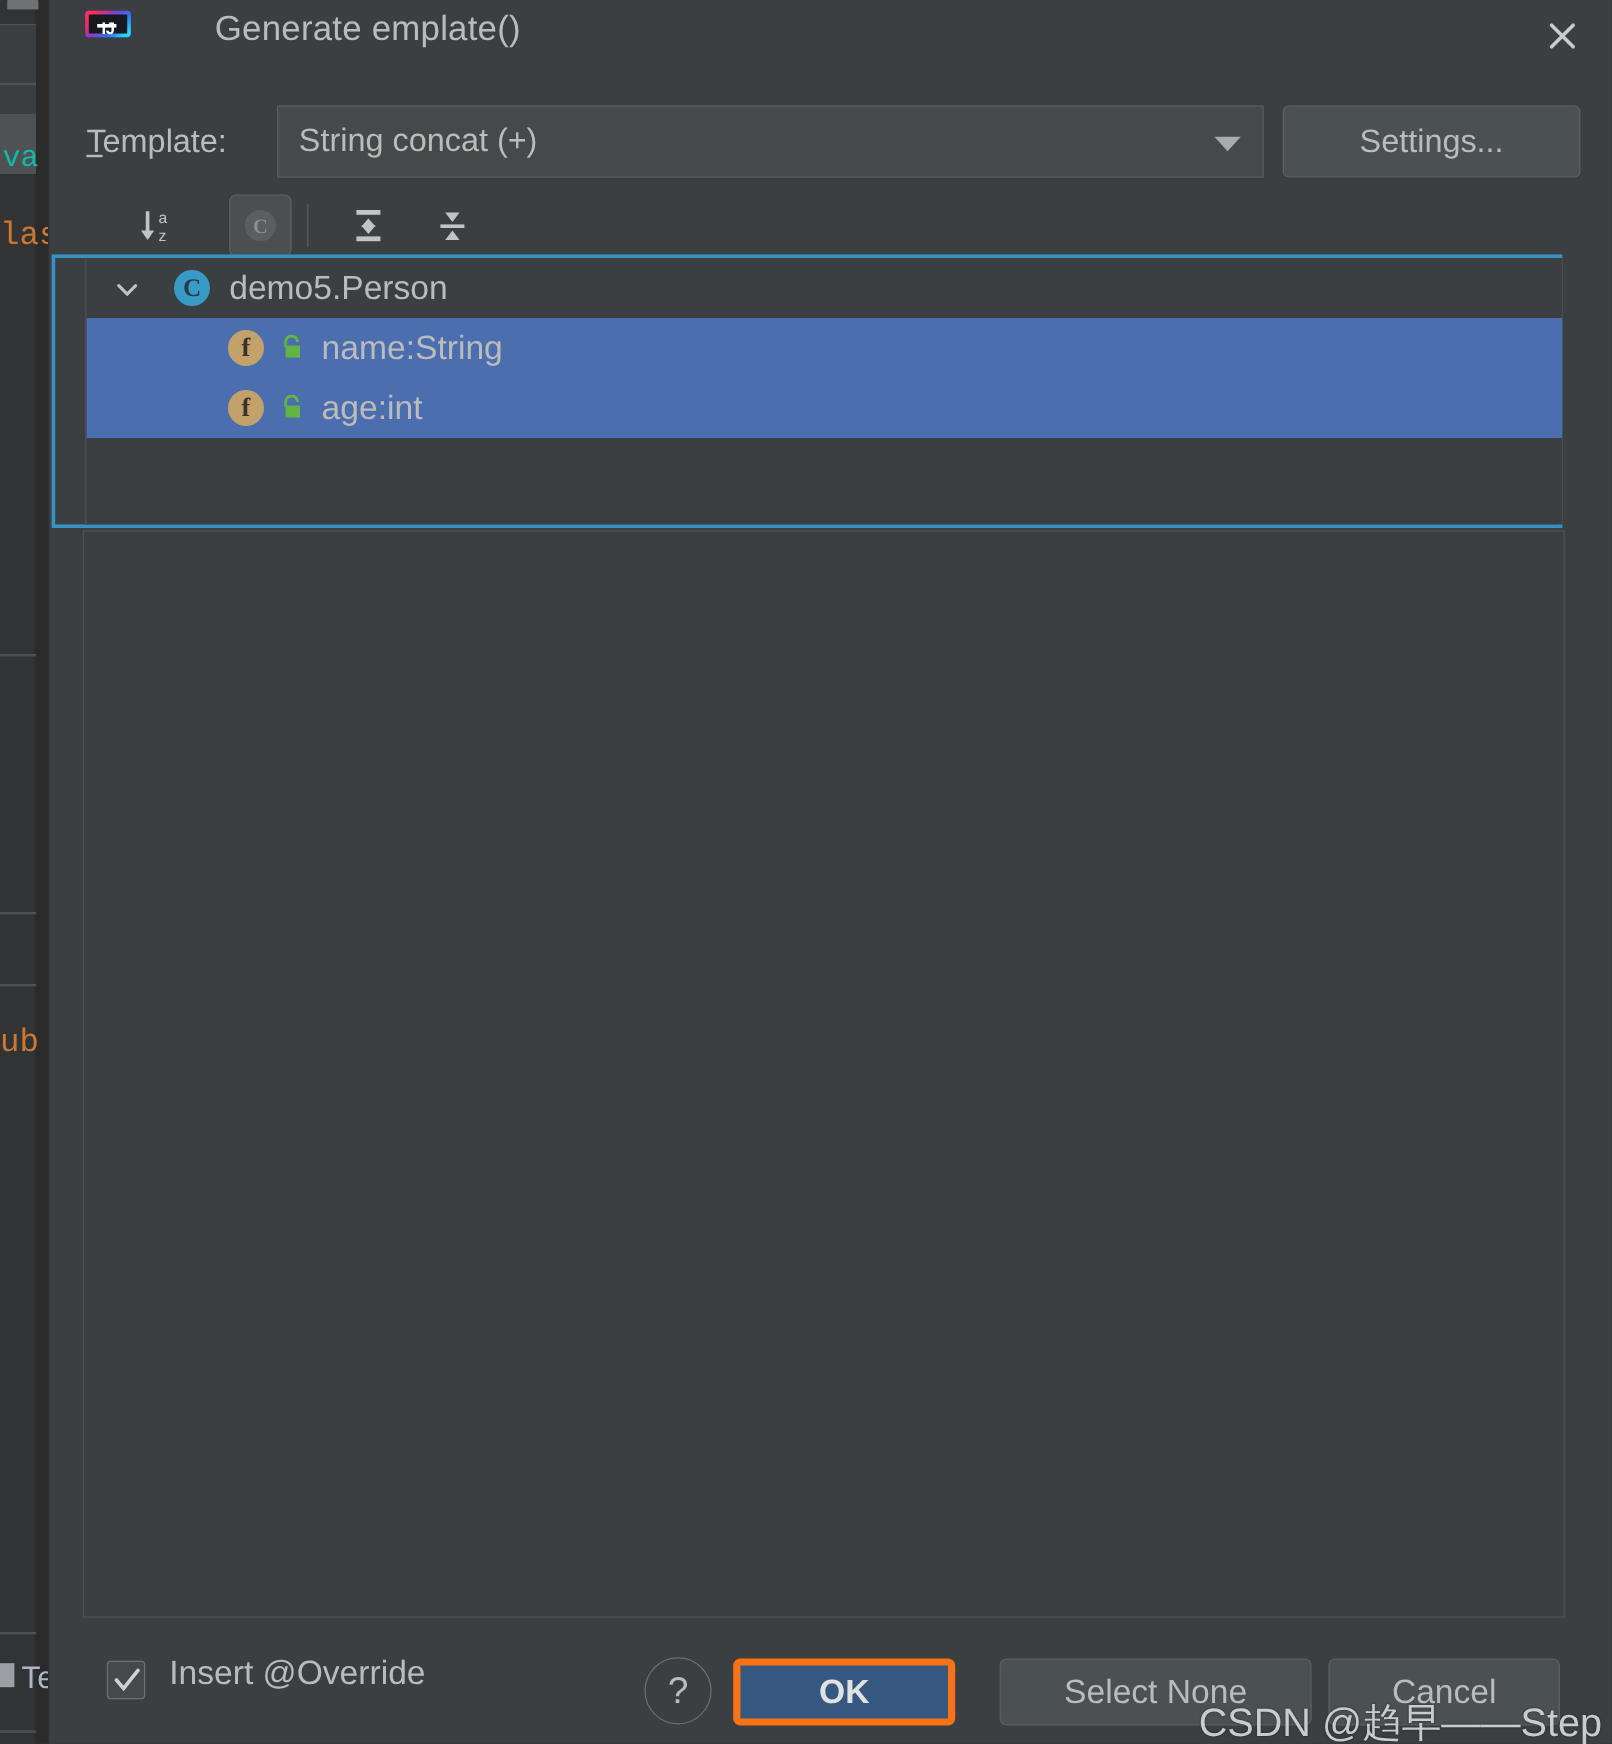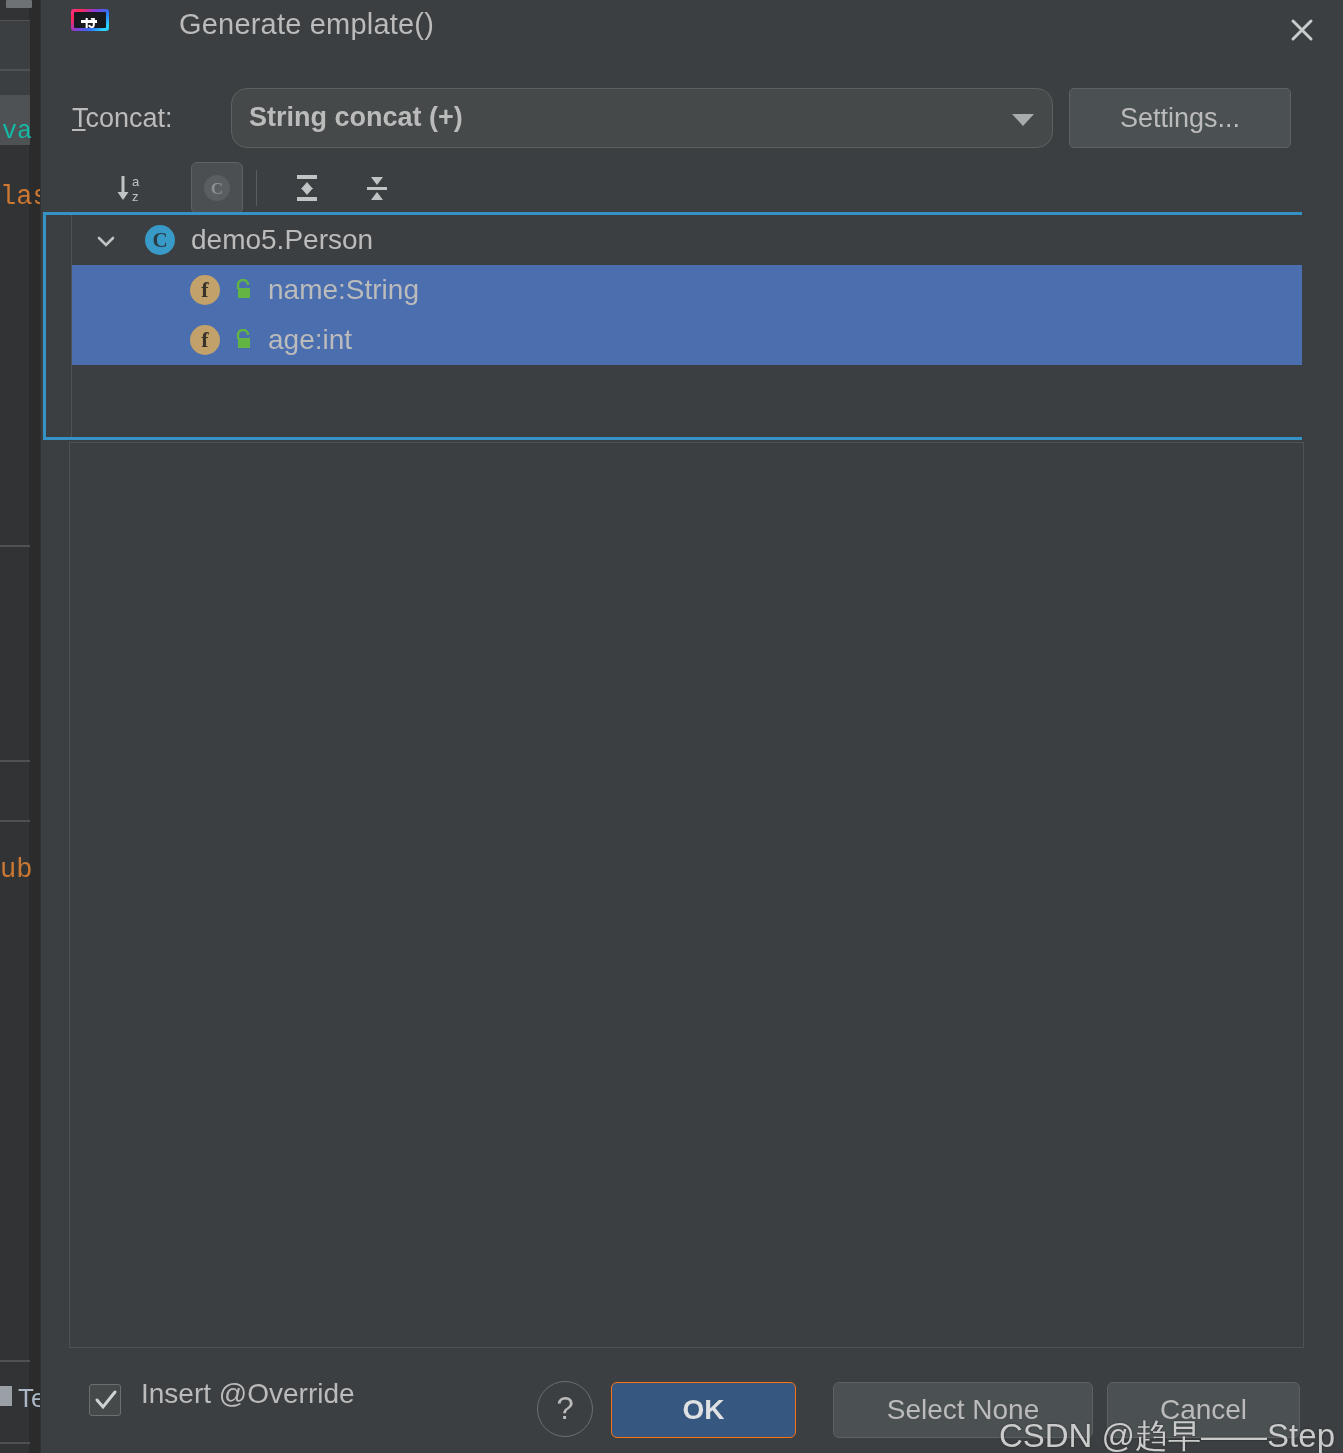--- a/index.html
+++ b/index.html
@@ -118,39 +118,38 @@
   #template-label {
     position: absolute; left: 31px; top: 15px;
     font-size: 27px; color: #bbbbbb;
   }
   #template-label .mn { text-decoration: underline; }
   #template-combo {
     position: absolute; left: 190px; top: 0;
     width: 822px; height: 60px;
     background: #45494a;
     border: 1px solid #5e6060;
-    border-radius: 16px;
-    cursor: pointer;
-    font-weight: bold;
+    border-radius: 0;
+    cursor: pointer;
   }
   #template-combo-value {
     position: absolute; left: 17px; top: 13px;
     font-size: 27px; color: #bbbbbb;
     white-space: nowrap;
   }
   #template-combo-arrow {
     position: absolute; right: 18px; top: 25px;
     width: 0; height: 0;
     border-left: 11px solid transparent;
     border-right: 11px solid transparent;
     border-top: 12px solid #a8acad;
   }
   #settings-btn {
     position: absolute; left: 1028px; top: 0;
-    width: 222px; height: 60px;
+    width: 248px; height: 60px;
     background: #4b5052;
     border: 1px solid #5e6163;
     border-radius: 5px;
     color: #bbbbbb;
     font-size: 27px;
     cursor: pointer;
     display: flex; align-items: center; justify-content: center;
   }
 
   
@@ -261,21 +260,21 @@
     height: 56px;
     border-radius: 6px;
     font-size: 28px;
     cursor: pointer;
     display: flex; align-items: center; justify-content: center;
     white-space: nowrap;
   }
   #ok-btn {
     left: 570px; width: 185px;
     background: #365880;
-    border: 1px solid #f97316;
+    border: 6px solid #f97316;
     color: #dfe1e2;
     font-weight: bold;
   }
   #select-none-btn {
     left: 780px; width: 260px;
     background: #4b5052;
     border: 1px solid #5e6163;
     color: #bbbbbb;
     margin-left: 12px;
   }
@@ -334,21 +333,21 @@
     </div>
     <div id="dialog-title">Generate emplate()</div>
     <div id="close-btn">
       <svg width="40" height="40" viewBox="0 0 40 40">
         <path d="M11 11 L29 29 M29 11 L11 29" stroke="#c8cccd" stroke-width="3" stroke-linecap="round"></path>
       </svg>
     </div>
   </div>
 
   <div id="template-row">
-    <div id="template-label"><span class="mn">T</span><span>concat:</span></div>
+    <div id="template-label"><span class="mn">T</span><span>emplate:</span></div>
 
     <div id="template-combo">
       <div id="template-combo-value">String concat (+)</div>
       <div id="template-combo-arrow"></div>
     </div>
 
     <div id="settings-btn">Settings...</div>
   </div>
 
   <div id="toolbar">

